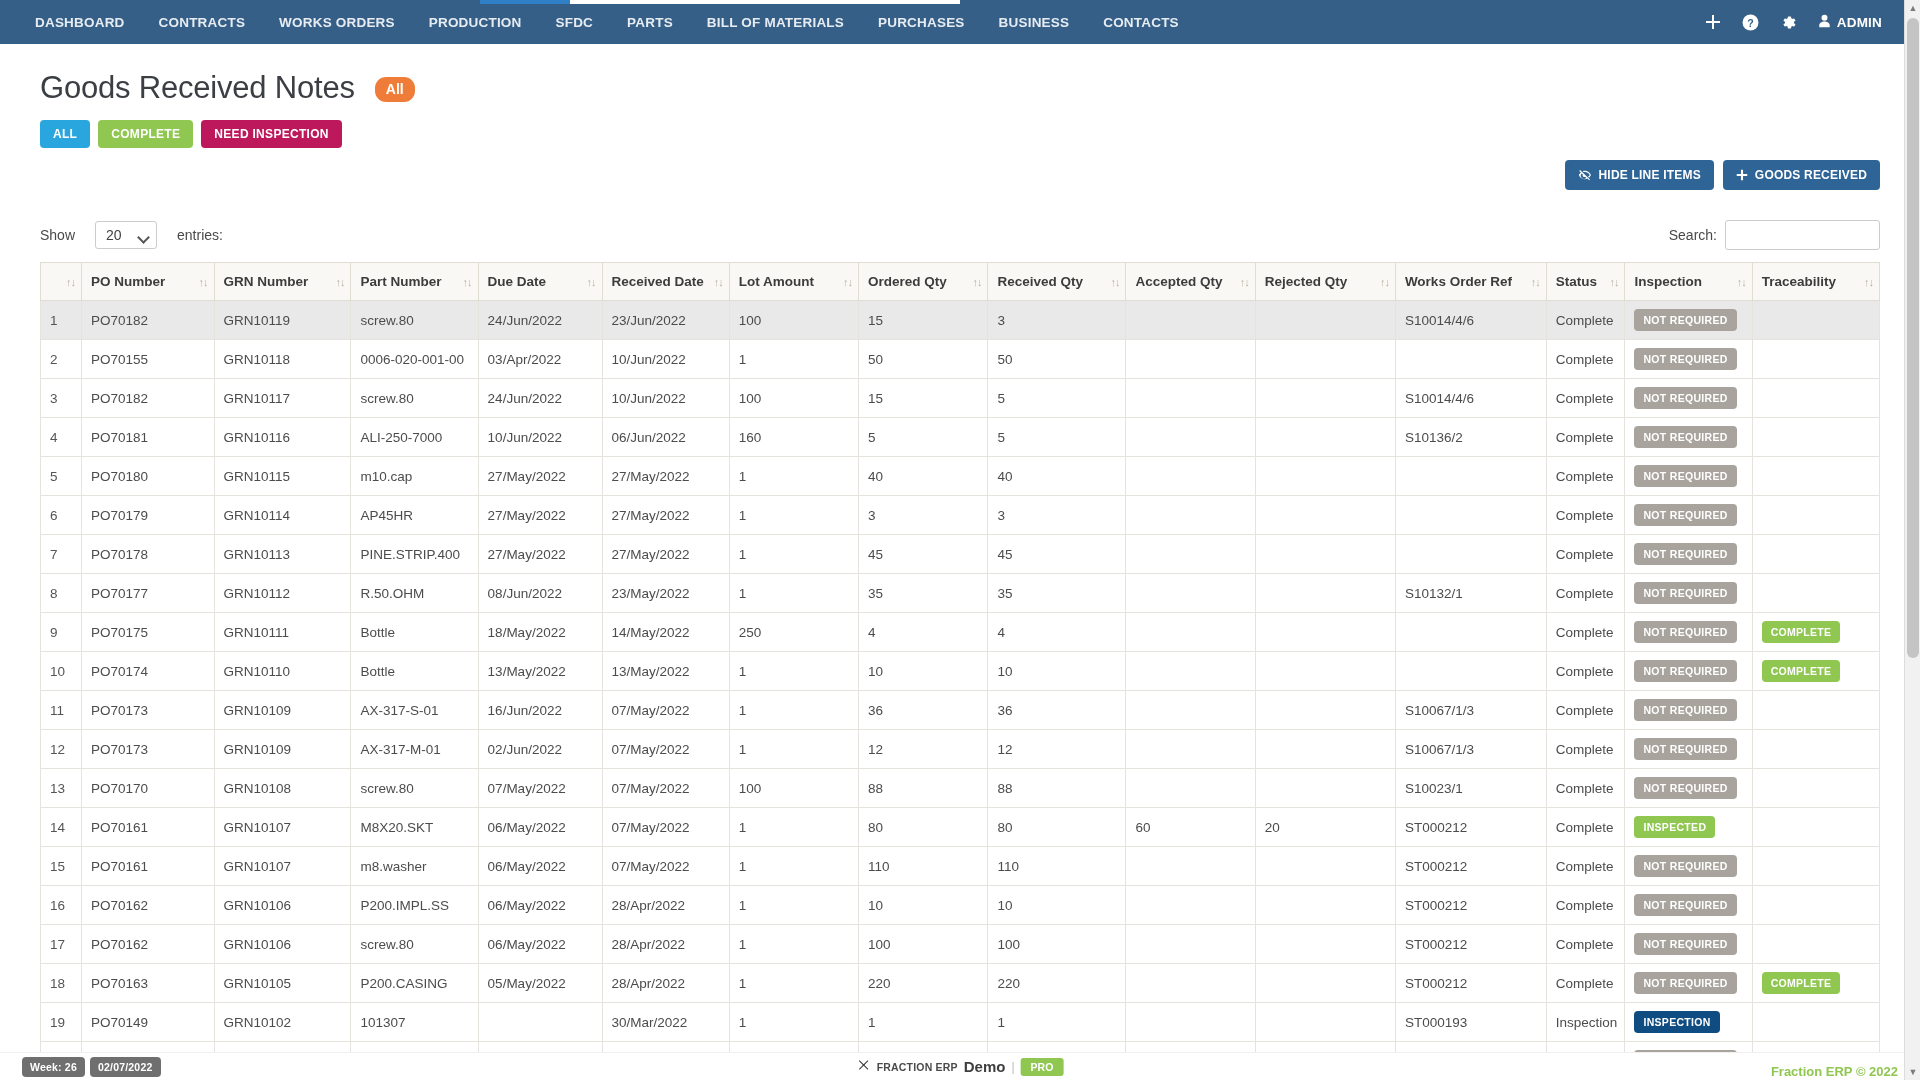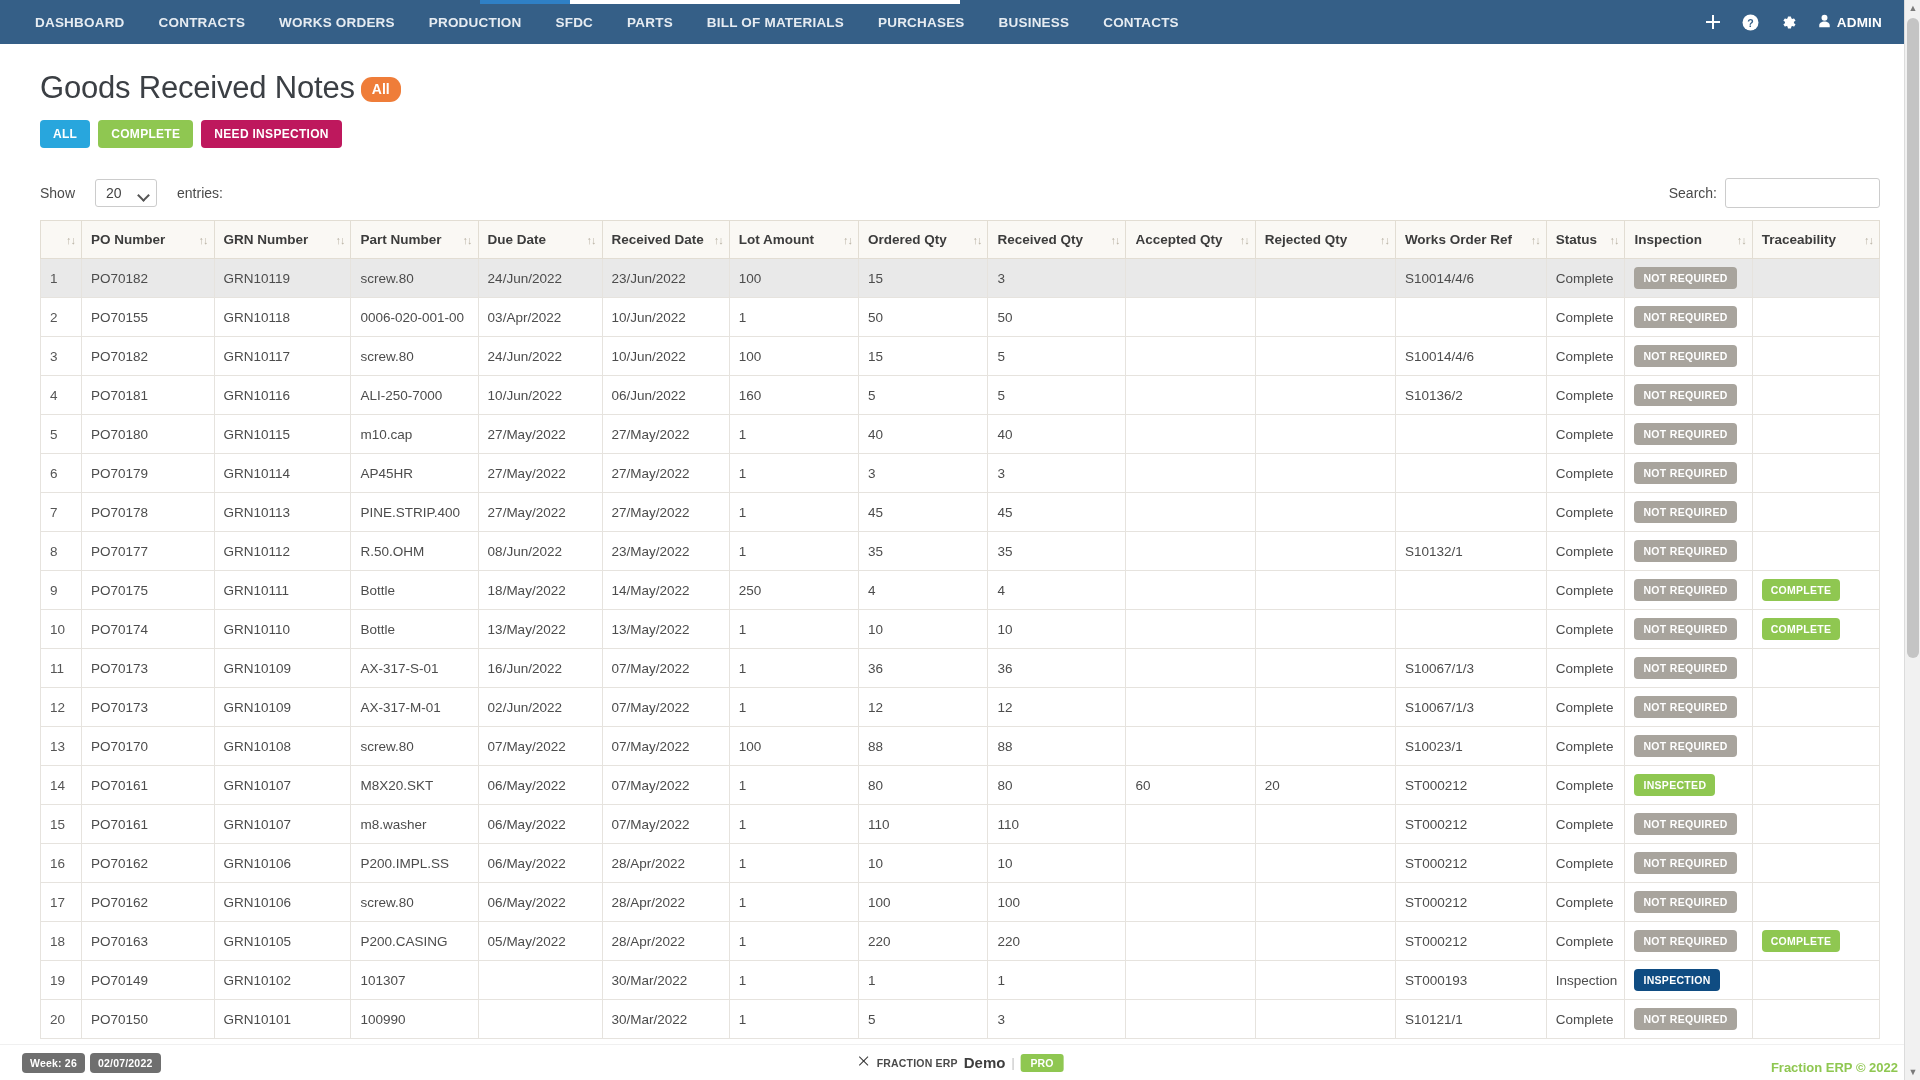--- a/index.html
+++ b/index.html
@@ -60,21 +60,21 @@
   }
 
   
   .page {
     position: relative;
     padding: 0 40px 0 40px;
     height: calc(1080px - 44px - 36px);
   }
 
   .title-row {
-    display: flex; align-items: baseline; gap: 6px;
+    display: flex; align-items: baseline; gap: 20px;
     padding-top: 26px;
   }
   .page-title {
     font-size: 31px;
     color: #3b3f44;
     font-weight: normal;
     margin: 0;
     letter-spacing: -.2px;
   }
   .title-badge {
@@ -214,21 +214,21 @@
   }
   .tag.notreq { background: #a8a49d; }
   .tag.inspected { background: #8fc751; }
   .tag.inspection { background: #0f4c82; }
   .tag.complete { background: #8fc751; }
 
   
   .bottombar {
     position: absolute;
     bottom: 0; left: 0; right: 0;
-    height: 36px;
+    height: 28px;
     background: #ffffff;
     display: flex; align-items: center;
     padding: 0 22px;
     border-top: 1px solid #f0f0f0;
   }
   .bb-left { display: flex; gap: 5px; align-items:center; }
   .chip {
     background: #6f6f6f;
     color: #fff;
     font-size: 10.5px;
@@ -326,20 +326,39 @@
     <h1 class="page-title">Goods Received Notes</h1>
     <span class="title-badge">All</span>
   </div>
 
   <div class="filter-row" id="filter-row">
       <button class="pill all" style="background: rgb(40, 166, 221);">ALL</button>
       <button class="pill complete" style="background: rgb(143, 199, 81);">COMPLETE</button>
       <button class="pill need" style="background: #be185d;">NEED INSPECTION</button>
     </div>
 
+  <div class="action-row">
+    <button class="btn">
+      <span>
+        <svg width="14" height="12" viewBox="0 0 16 12" fill="#fff">
+            <path d="M8 1.2c3 0 5.6 1.9 6.8 4.8-.5 1.2-1.3 2.3-2.3 3.1l-1-1C12.3 7.5 13 6.8 13.4 6 12.3 3.8 10.3 2.5 8 2.5c-.6 0-1.1.1-1.6.2L5.3 1.6C6.2 1.3 7.1 1.2 8 1.2z"></path>
+            <path d="M2.3.4l-.9.9 1.9 1.9C2.2 4 1.4 4.9.9 6c1.2 2.9 3.8 4.8 6.8 4.8 1.1 0 2.2-.3 3.1-.7l2 2 .9-.9L2.3.4zm2 3.8l1.2 1.2a2 2 0 0 0 2.7 2.7l1.2 1.2a3.5 3.5 0 0 1-5.1-5.1z"></path>
+          </svg>
+      </span>
+      <span>HIDE LINE ITEMS</span>
+    </button>
+    <button class="btn">
+      <span>
+        <svg width="12" height="12" viewBox="0 0 16 16">
+            <path d="M6.6 1h2.8v5.6H15v2.8H9.4V15H6.6V9.4H1V6.6h5.6z" fill="#fff"></path>
+          </svg>
+      </span>
+      <span>GOODS RECEIVED</span>
+    </button>
+  </div>
 
   <div class="table-controls">
     <div class="show-entries">
       <span>Show</span>
       <span class="select-wrap">
         <select class="select-box" id="page-size-select"><option value="10">10</option><option value="20" selected="">20</option><option value="50">50</option><option value="100">100</option></select>
       </span>
       <span>entries:</span>
     </div>
     <div class="search-wrap">

